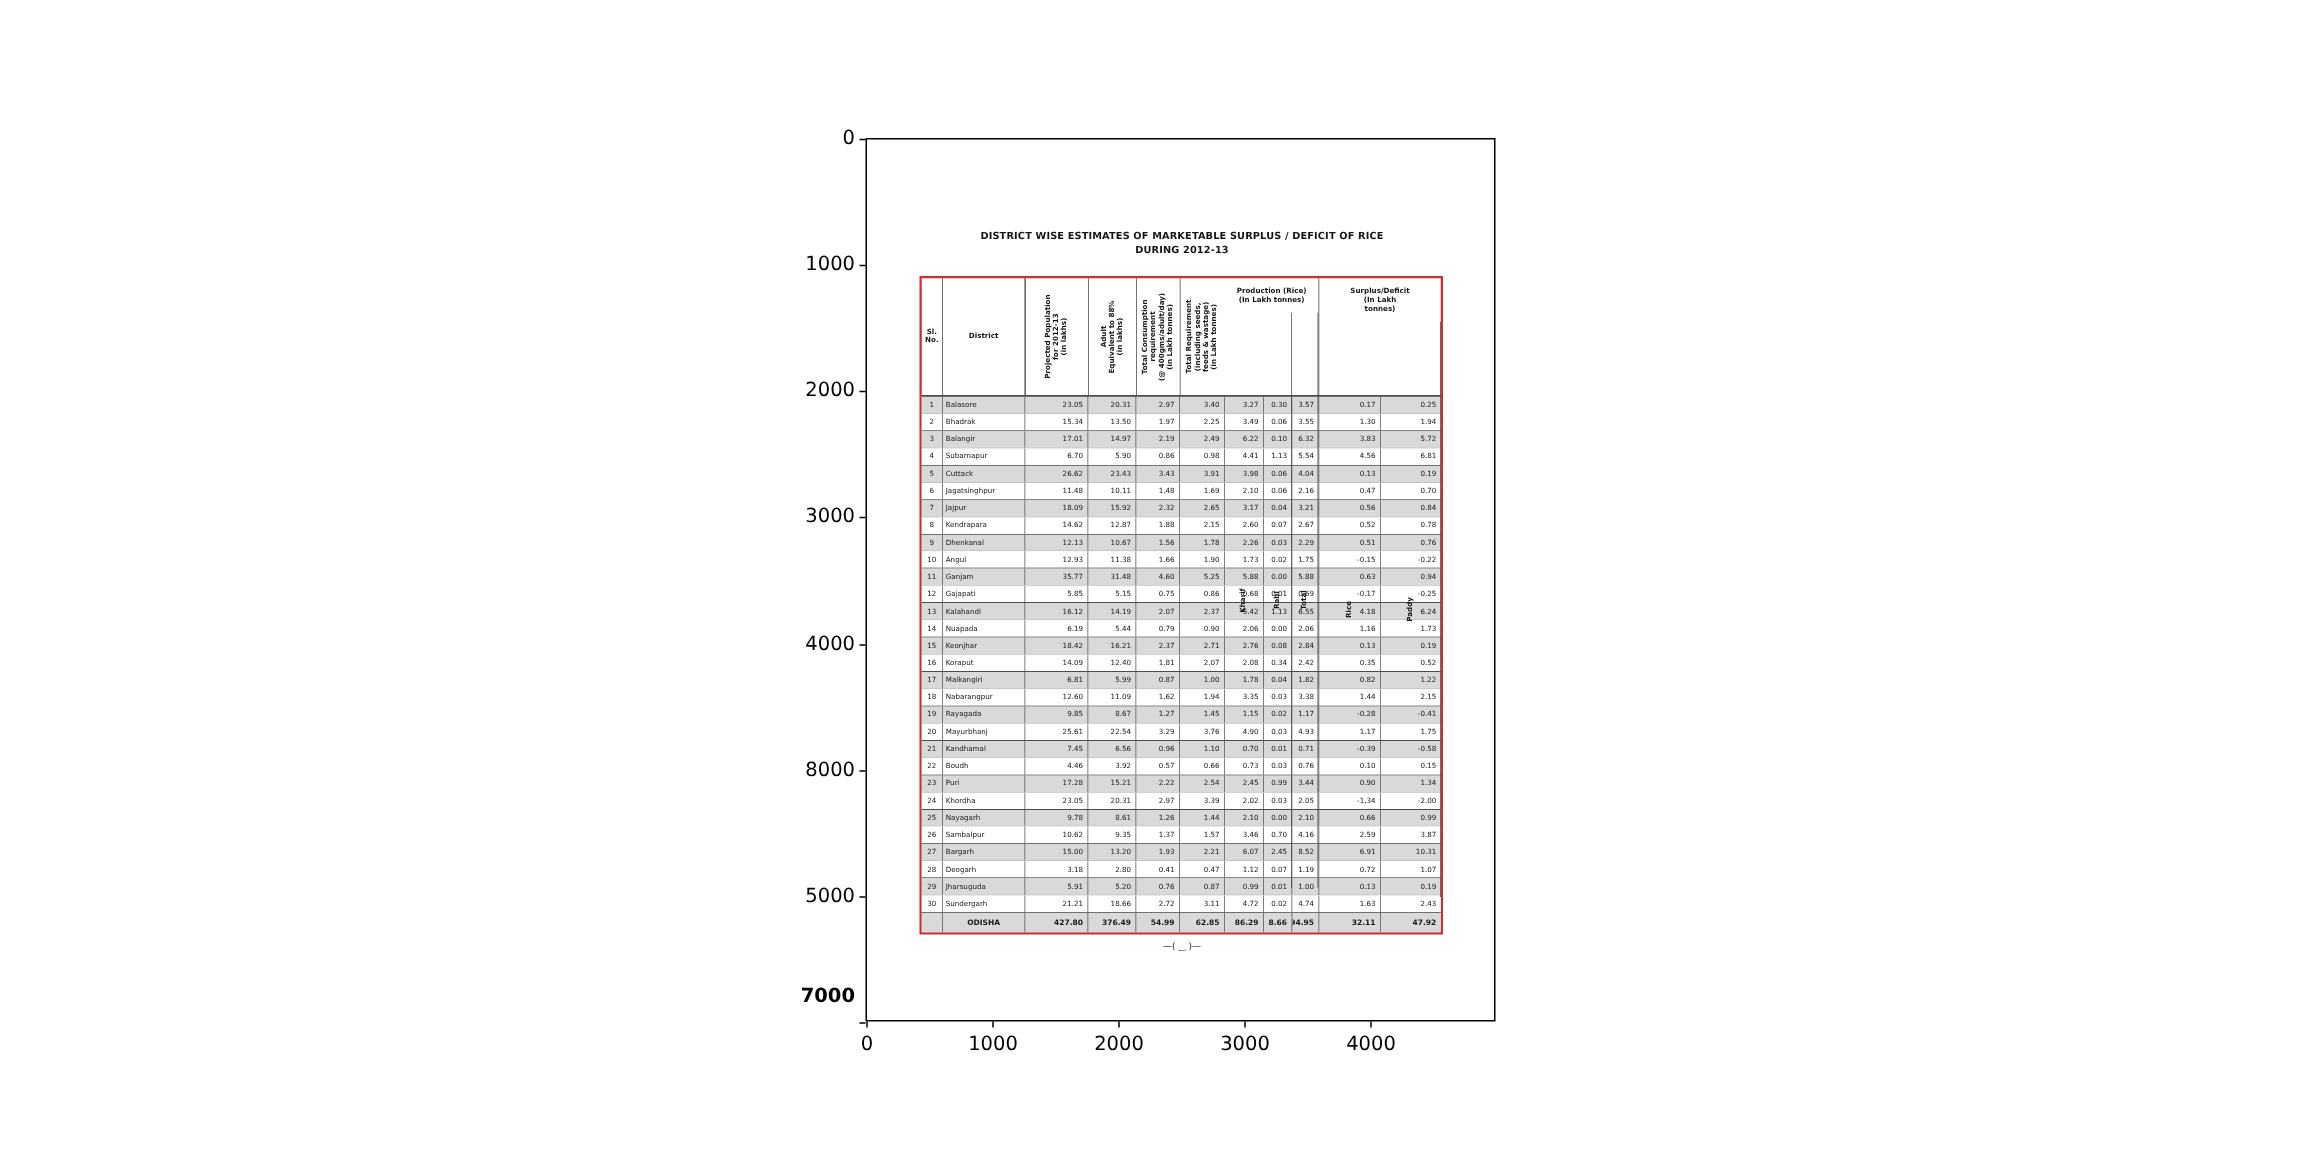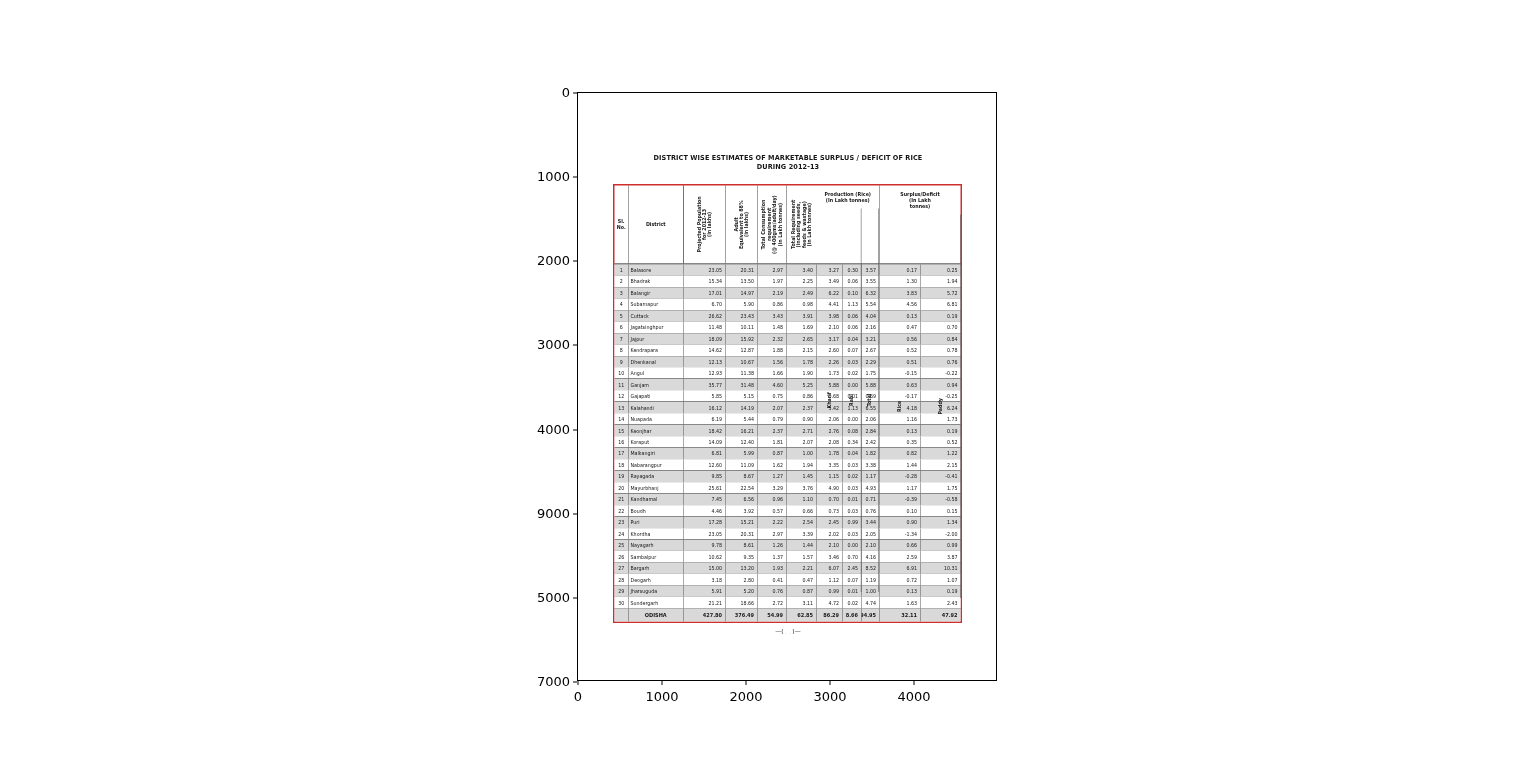--- a/index.html
+++ b/index.html
@@ -537,25 +537,25 @@
       <div class="ytick-label" style="top: 0px;">0</div>
       <div class="ytick-mark" style="top: 84.1429px;"></div>
       <div class="ytick-label" style="top: 84.1429px;">1000</div>
       <div class="ytick-mark" style="top: 168.286px;"></div>
       <div class="ytick-label" style="top: 168.286px;">2000</div>
       <div class="ytick-mark" style="top: 252.429px;"></div>
       <div class="ytick-label" style="top: 252.429px;">3000</div>
       <div class="ytick-mark" style="top: 336.571px;"></div>
       <div class="ytick-label" style="top: 336.571px;">4000</div>
       <div class="ytick-mark" style="top: 420.714px;"></div>
-      <div class="ytick-label" style="top: 420.714px;">9000</div>
+      <div class="ytick-label" style="top: 420.714px;">8000</div>
       <div class="ytick-mark" style="top: 504.857px;"></div>
       <div class="ytick-label" style="top: 504.857px;">5000</div>
       <div class="ytick-mark" style="top: 589px;"></div>
-      <div class="ytick-label" style="top: 589px;">7000</div>
+      <div class="ytick-label" style="top: 572px; font-weight: bold;">7000</div>
       <div class="xtick-mark" style="left: 0px;"></div>
       <div class="xtick-label" style="left: 0px;">0</div>
       <div class="xtick-mark" style="left: 84px;"></div>
       <div class="xtick-label" style="left: 84px;">1000</div>
       <div class="xtick-mark" style="left: 168px;"></div>
       <div class="xtick-label" style="left: 168px;">2000</div>
       <div class="xtick-mark" style="left: 252px;"></div>
       <div class="xtick-label" style="left: 252px;">3000</div>
       <div class="xtick-mark" style="left: 336px;"></div>
       <div class="xtick-label" style="left: 336px;">4000</div>

